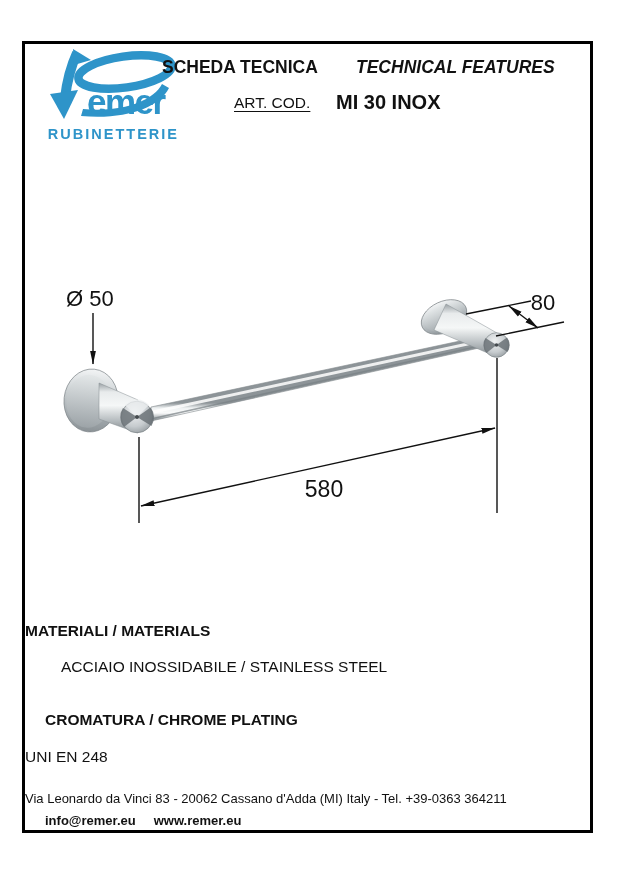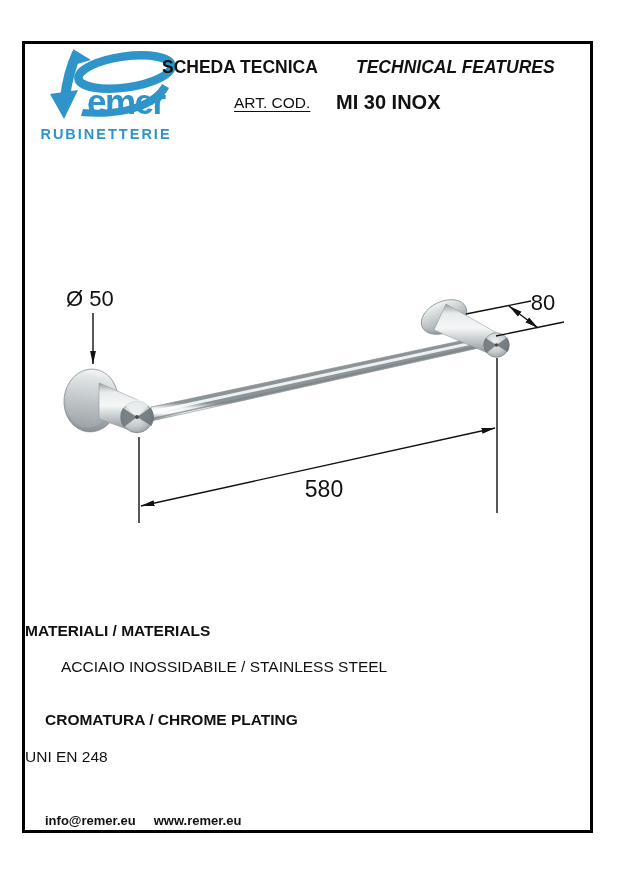--- a/index.html
+++ b/index.html
@@ -10,21 +10,21 @@
   }
   .frame{
     position:absolute;left:22px;top:41px;width:571px;height:792px;
     border:3px solid #000;box-sizing:border-box;background:#fff;
   }
   .abs{position:absolute;}
   .center{text-align:left;}
   .logo-sub{
     position:absolute;left:8px;top:82px;width:146px;
     color:#2e94c9;font-size:14.5px;font-weight:700;letter-spacing:2px;
-    text-align:center;white-space:nowrap;
+    text-align:right;white-space:nowrap;
   }
   .t-scheda{left:137px;top:13px;width:200px;font-size:17.5px;font-weight:700;}
   .t-features{left:331px;top:13px;width:200px;font-size:17.5px;font-weight:700;font-style:italic;}
   .t-artcod{left:209px;top:50px;width:100px;font-size:15.5px;text-decoration:underline;text-underline-offset:3px;}
   .t-artval{left:311px;top:47px;width:150px;font-size:20px;font-weight:700;}
   .spec{left:0;width:100%;font-size:15.5px;}
   .bold{font-weight:700;}
   .footer-line{left:0;width:516px;font-size:13px;}
   .f2 span{font-weight:700;}
   .f2 .gap{display:inline-block;width:18px;}
@@ -130,17 +130,18 @@
     <text x="44" y="53" font-size="22" fill="#111">Ø 50</text>
     <text x="521" y="57" font-size="22" fill="#111" text-anchor="middle">80</text>
     <text x="302" y="244" font-size="23" fill="#111" text-anchor="middle">580</text>
   </svg>
 
   <div class="abs center spec bold" style="top:578px;">MATERIALI / MATERIALS</div>
   <div class="abs center spec" style="top:614px;padding-left:36px;">ACCIAIO INOSSIDABILE / STAINLESS STEEL</div>
   <div class="abs center spec bold" style="top:667px;padding-left:20px;">CROMATURA / CHROME PLATING</div>
   <div class="abs center spec" style="top:704px;">UNI EN 248</div>
 
+  <div class="abs center footer-line" style="top:747px;">Via Leonardo da Vinci 83 - 20062 Cassano d'Adda (MI) Italy - Tel. +39-0363 364211</div>
   <div class="abs center footer-line f2" style="top:769px;margin-left:20px;">
     <span>info@remer.eu</span><span class="gap"></span><span>www.remer.eu</span>
   </div>
 
 </div>
 
 </body></html>

